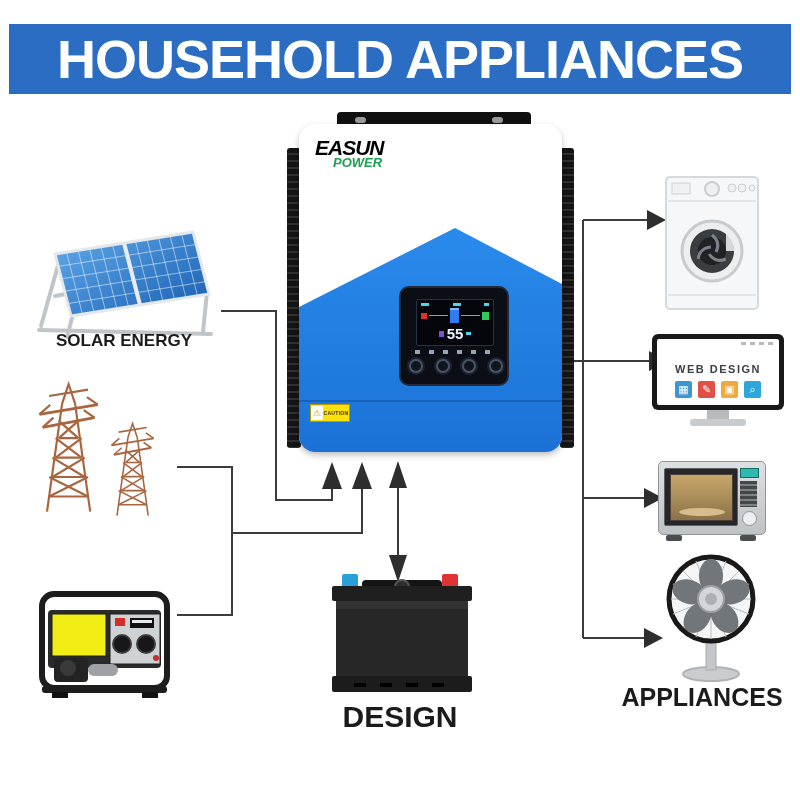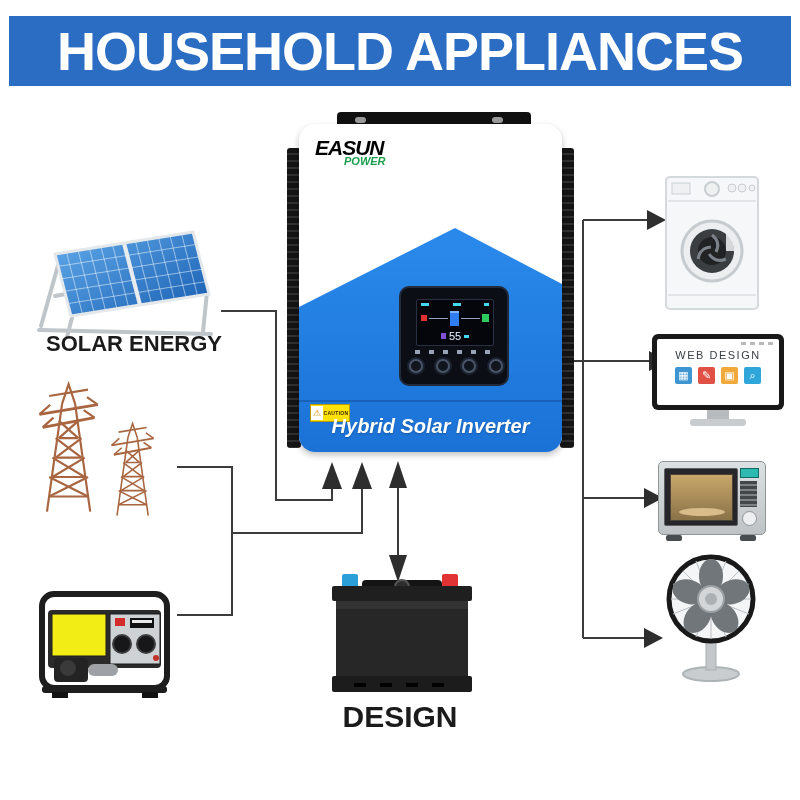--- a/index.html
+++ b/index.html
@@ -1,78 +1,78 @@
 <!DOCTYPE html>
 <html><head>
 <meta charset="utf-8">
 <style>
   html,body{margin:0;padding:0;background:#ffffff;}
   #page{position:relative;width:800px;height:800px;background:#ffffff;overflow:hidden;
         font-family:"Liberation Sans", sans-serif;}
 
   
-  .banner{position:absolute;left:9px;top:16px;width:782px;height:70px;background:#2c6dc4;
+  .banner{position:absolute;left:9px;top:24px;width:782px;height:70px;background:#2c6dc4;
           display:flex;align-items:center;justify-content:center;}
   .banner .t{color:#fff;font-size:54px;font-weight:bold;letter-spacing:-1px;white-space:nowrap;}
 
   
   svg.wires{position:absolute;left:0;top:0;pointer-events:none;}
 
   
   .bracket{position:absolute;left:337px;top:112px;width:194px;height:17px;background:#101010;border-radius:4px;}
   .bracket .hole{position:absolute;top:5px;width:11px;height:6px;border-radius:3px;background:#9a9a9a;}
   .fin{position:absolute;top:148px;width:14px;height:300px;border-radius:3px;
        background:repeating-linear-gradient(180deg,#141414 0 5px,#303030 5px 7px);}
   .inv-body{position:absolute;left:299px;top:124px;width:263px;height:328px;background:#ffffff;
             border-radius:16px;overflow:hidden;box-shadow:0 3px 6px rgba(0,0,0,.25);}
   .inv-logo{position:absolute;left:16px;top:13px;line-height:1;}
   .inv-logo .l1{font-style:italic;font-weight:bold;font-size:21px;color:#000000;letter-spacing:-1px;}
-  .inv-logo .l2{font-style:italic;font-weight:bold;font-size:11px;color:#1ca04e;margin-left:29px;margin-top:-2px;letter-spacing:0;}
+  .inv-logo .l2{font-style:italic;font-weight:bold;font-size:13px;color:#1ca04e;margin-left:18px;margin-top:-2px;letter-spacing:0;}
   .seam{position:absolute;left:0;top:276px;width:100%;height:2px;background:rgba(0,0,30,.18);}
   .caution{position:absolute;left:11px;top:280px;width:38px;height:16px;background:#ffe10a;border:1px solid #b79b00;
            display:flex;align-items:center;font-size:6px;}
   .caution .warn{width:12px;height:14px;background:#fff;display:flex;align-items:center;justify-content:center;color:#e08b00;font-size:9px;}
   .caution .ctx{flex:1;text-align:center;font-weight:bold;color:#3a2c00;font-size:5px;letter-spacing:.3px;}
   .inv-label{position:absolute;left:0;bottom:14px;width:100%;text-align:center;color:#ffffff;
              font-style:italic;font-weight:bold;font-size:20px;text-shadow:0 1px 2px rgba(0,0,0,.25);}
   
   .lcd{position:absolute;left:100px;top:162px;width:110px;height:100px;background:#0b0e15;border:2px solid #232a3a;
        border-radius:10px;box-sizing:border-box;}
   .lcd .screen{position:absolute;left:15px;top:11px;width:78px;height:47px;background:#04060c;border:1px solid #2a3145;
                border-radius:2px;display:flex;flex-direction:column;justify-content:space-between;padding:3px 4px;box-sizing:border-box;}
   .lcd .r{display:flex;align-items:center;justify-content:space-between;}
   .chip{display:inline-block;}
   .c-cyan{width:8px;height:3px;background:#45d8ee;}
   .c-red{width:6px;height:6px;background:#e03030;}
   .c-grn{width:7px;height:8px;background:#2ecc5e;}
   .c-bat{width:9px;height:13px;background:#2f7df0;border-top:2px solid #7fb4ff;}
   .c-lnk{height:1px;background:#8fa0c0;flex:1;margin:0 2px;}
   .c-pur{width:5px;height:6px;background:#8050d0;}
-  .lcd .val{color:#eaf4ff;font-size:11px;font-weight:normal;}
+  .lcd .val{color:#eaf4ff;font-size:15px;font-weight:bold;}
   .lcd .marks{position:absolute;left:14px;top:62px;width:80px;height:4px;
               background:repeating-linear-gradient(90deg,#9aa3b5 0 5px,transparent 5px 14px);}
   .lcd .btns{position:absolute;left:8px;top:71px;width:94px;display:flex;justify-content:space-between;}
   .lcd .btn{width:14px;height:14px;border-radius:50%;background:#10141c;border:2px solid #4a5468;box-sizing:border-box;
             box-shadow:0 0 0 2px #1c2230;}
 
   
   .lbl{position:absolute;color:#1b1b1b;font-weight:bold;text-align:center;}
-  .lbl-solar{left:2px;top:331px;width:220px;font-size:22px;text-align:right;}
+  .lbl-solar{left:14px;top:331px;width:220px;font-size:17px;}
   .lbl-grid{left:0px;top:527px;width:210px;font-size:27px;}
   .lbl-dyn{left:25px;top:698px;width:170px;font-size:27px;}
   .lbl-bat{left:320px;top:700px;width:160px;font-size:30px;}
   .lbl-app{left:616px;top:682px;width:172px;font-size:25px;line-height:31px;}
 
   
   .monitor{position:absolute;left:650px;top:334px;width:138px;height:98px;}
   .mon-bezel{position:absolute;left:2px;top:0;width:132px;height:76px;background:#191919;border-radius:6px;padding:5px;box-sizing:border-box;}
   .mon-screen{position:relative;width:100%;height:100%;background:#ffffff;border-radius:2px;overflow:hidden;}
   .mon-menu{position:absolute;right:4px;top:3px;width:34px;height:3px;
             background:repeating-linear-gradient(90deg,#b9b9b9 0 5px,transparent 5px 9px);}
-  .mon-title{margin-top:10px;text-align:center;font-size:11px;font-weight:normal;color:#3a4046;letter-spacing:1.5px;}
+  .mon-title{margin-top:24px;text-align:center;font-size:11px;font-weight:bold;color:#3a4046;letter-spacing:1.5px;}
   .tiles{display:flex;justify-content:center;gap:6px;margin-top:6px;}
   .tile{width:17px;height:17px;border-radius:2px;color:#fff;font-size:11px;display:flex;align-items:center;justify-content:center;}
   .tile1{background:#3d96d2}.tile2{background:#e05044}.tile3{background:#f0a93a}.tile4{background:#2fa6d9}
   .mon-neck{position:absolute;left:57px;top:76px;width:22px;height:9px;background:#b7bbbe;}
   .mon-base{position:absolute;left:40px;top:85px;width:56px;height:7px;background:#c8ccce;border-radius:3px;}
 
   
   .micro{position:absolute;left:658px;top:461px;width:106px;height:80px;}
   .mw-shell{position:absolute;left:0;top:0;width:106px;height:72px;background:linear-gradient(180deg,#dde0e2,#bfc3c5);
             border:1px solid #8f9496;border-radius:5px;}
@@ -170,21 +170,20 @@
         <div class="btn"></div>
         <div class="btn"></div>
         <div class="btn"></div>
       </div>
     </div>
 
     <div class="caution">
       <span class="warn">⚠</span>
       <span class="ctx">CAUTION</span>
     </div>
-    <div class="inv-label">Hybrid Solar Inverter</div>
   </div>
 
   <svg class="abs" style="left:25px;top:218px" width="205" height="125" viewBox="0 0 205 125">
     <defs>
       <linearGradient id="pv" x1="0" y1="0" x2="1" y2="1">
         <stop offset="0" stop-color="#5aa2e4"></stop>
           <stop offset="1" stop-color="#1f66b8"></stop>
       </linearGradient>
     </defs>
     <g stroke="#c0c5ca" stroke-width="4" stroke-linecap="round">
@@ -335,15 +334,16 @@
       <ellipse cx="61" cy="24" rx="12" ry="17" transform="rotate(72 61 47)"></ellipse>
       <ellipse cx="61" cy="24" rx="12" ry="17" transform="rotate(144 61 47)"></ellipse>
       <ellipse cx="61" cy="24" rx="12" ry="17" transform="rotate(216 61 47)"></ellipse>
       <ellipse cx="61" cy="24" rx="12" ry="17" transform="rotate(288 61 47)"></ellipse>
     </g>
     <circle cx="61" cy="47" r="13" fill="#d3d6d9" stroke="#9aa0a4" stroke-width="2"></circle>
     <circle cx="61" cy="47" r="6" fill="#aab0b4"></circle>
   </svg>
 
   <div class="lbl lbl-app">
+    <div>APPLIANCES</div>
   </div>
 
 </div>
 
 </body></html>

